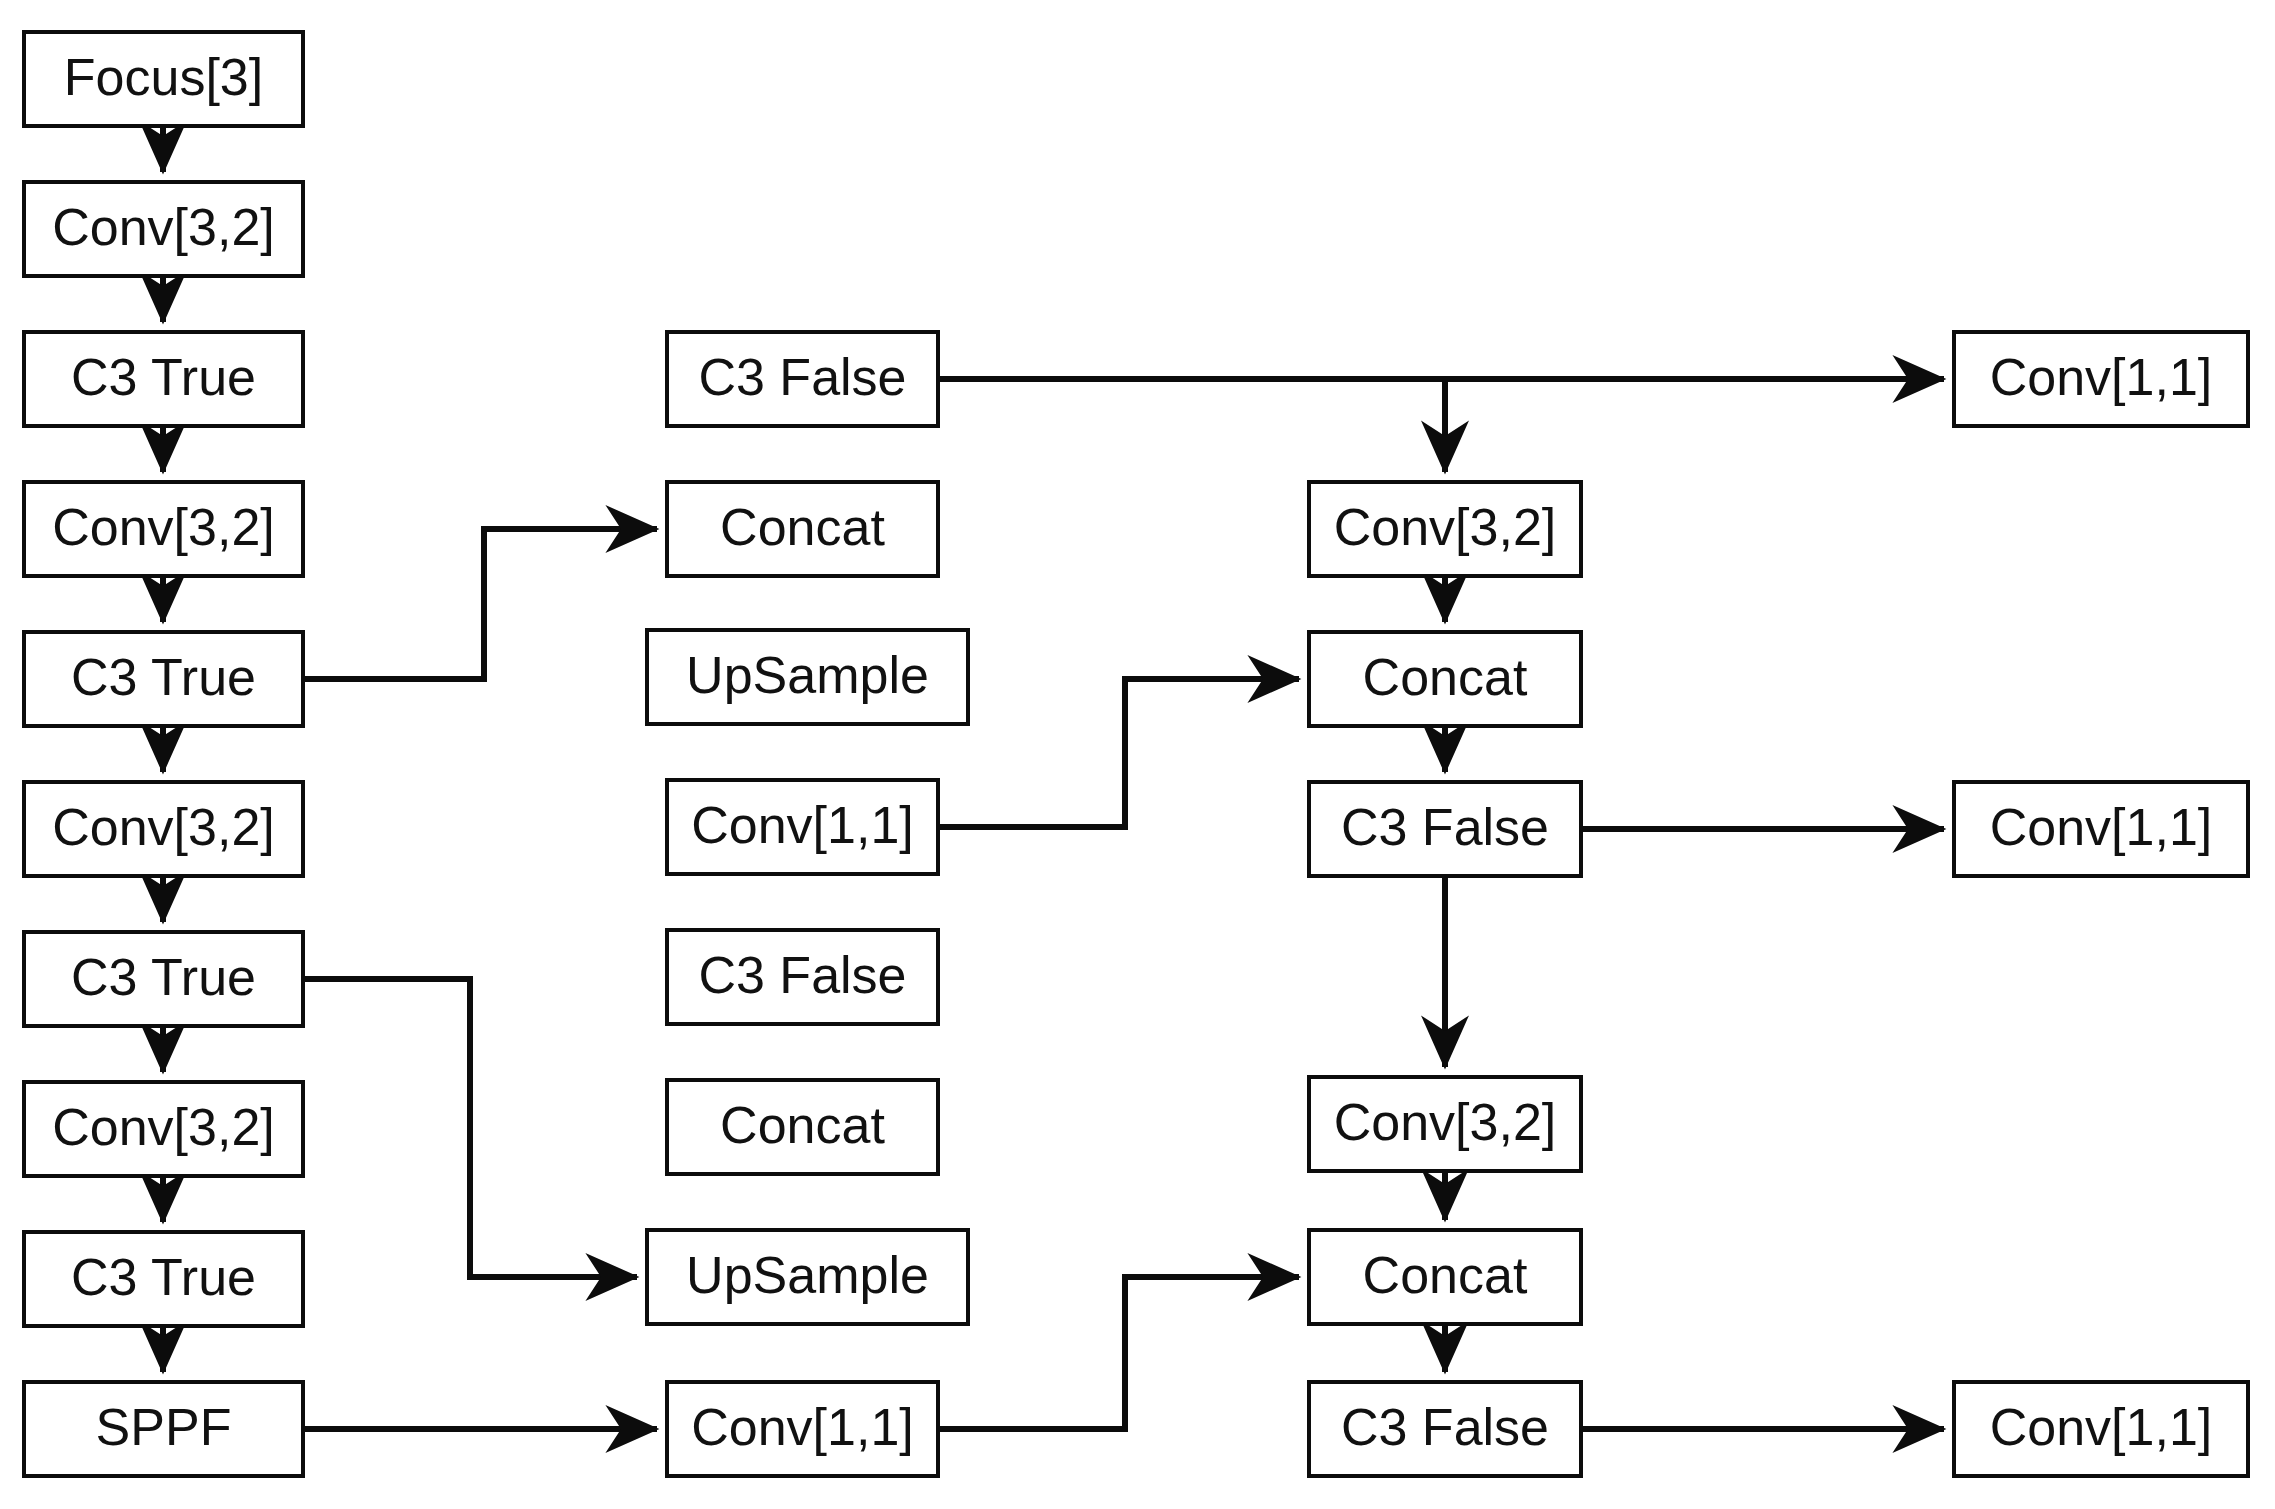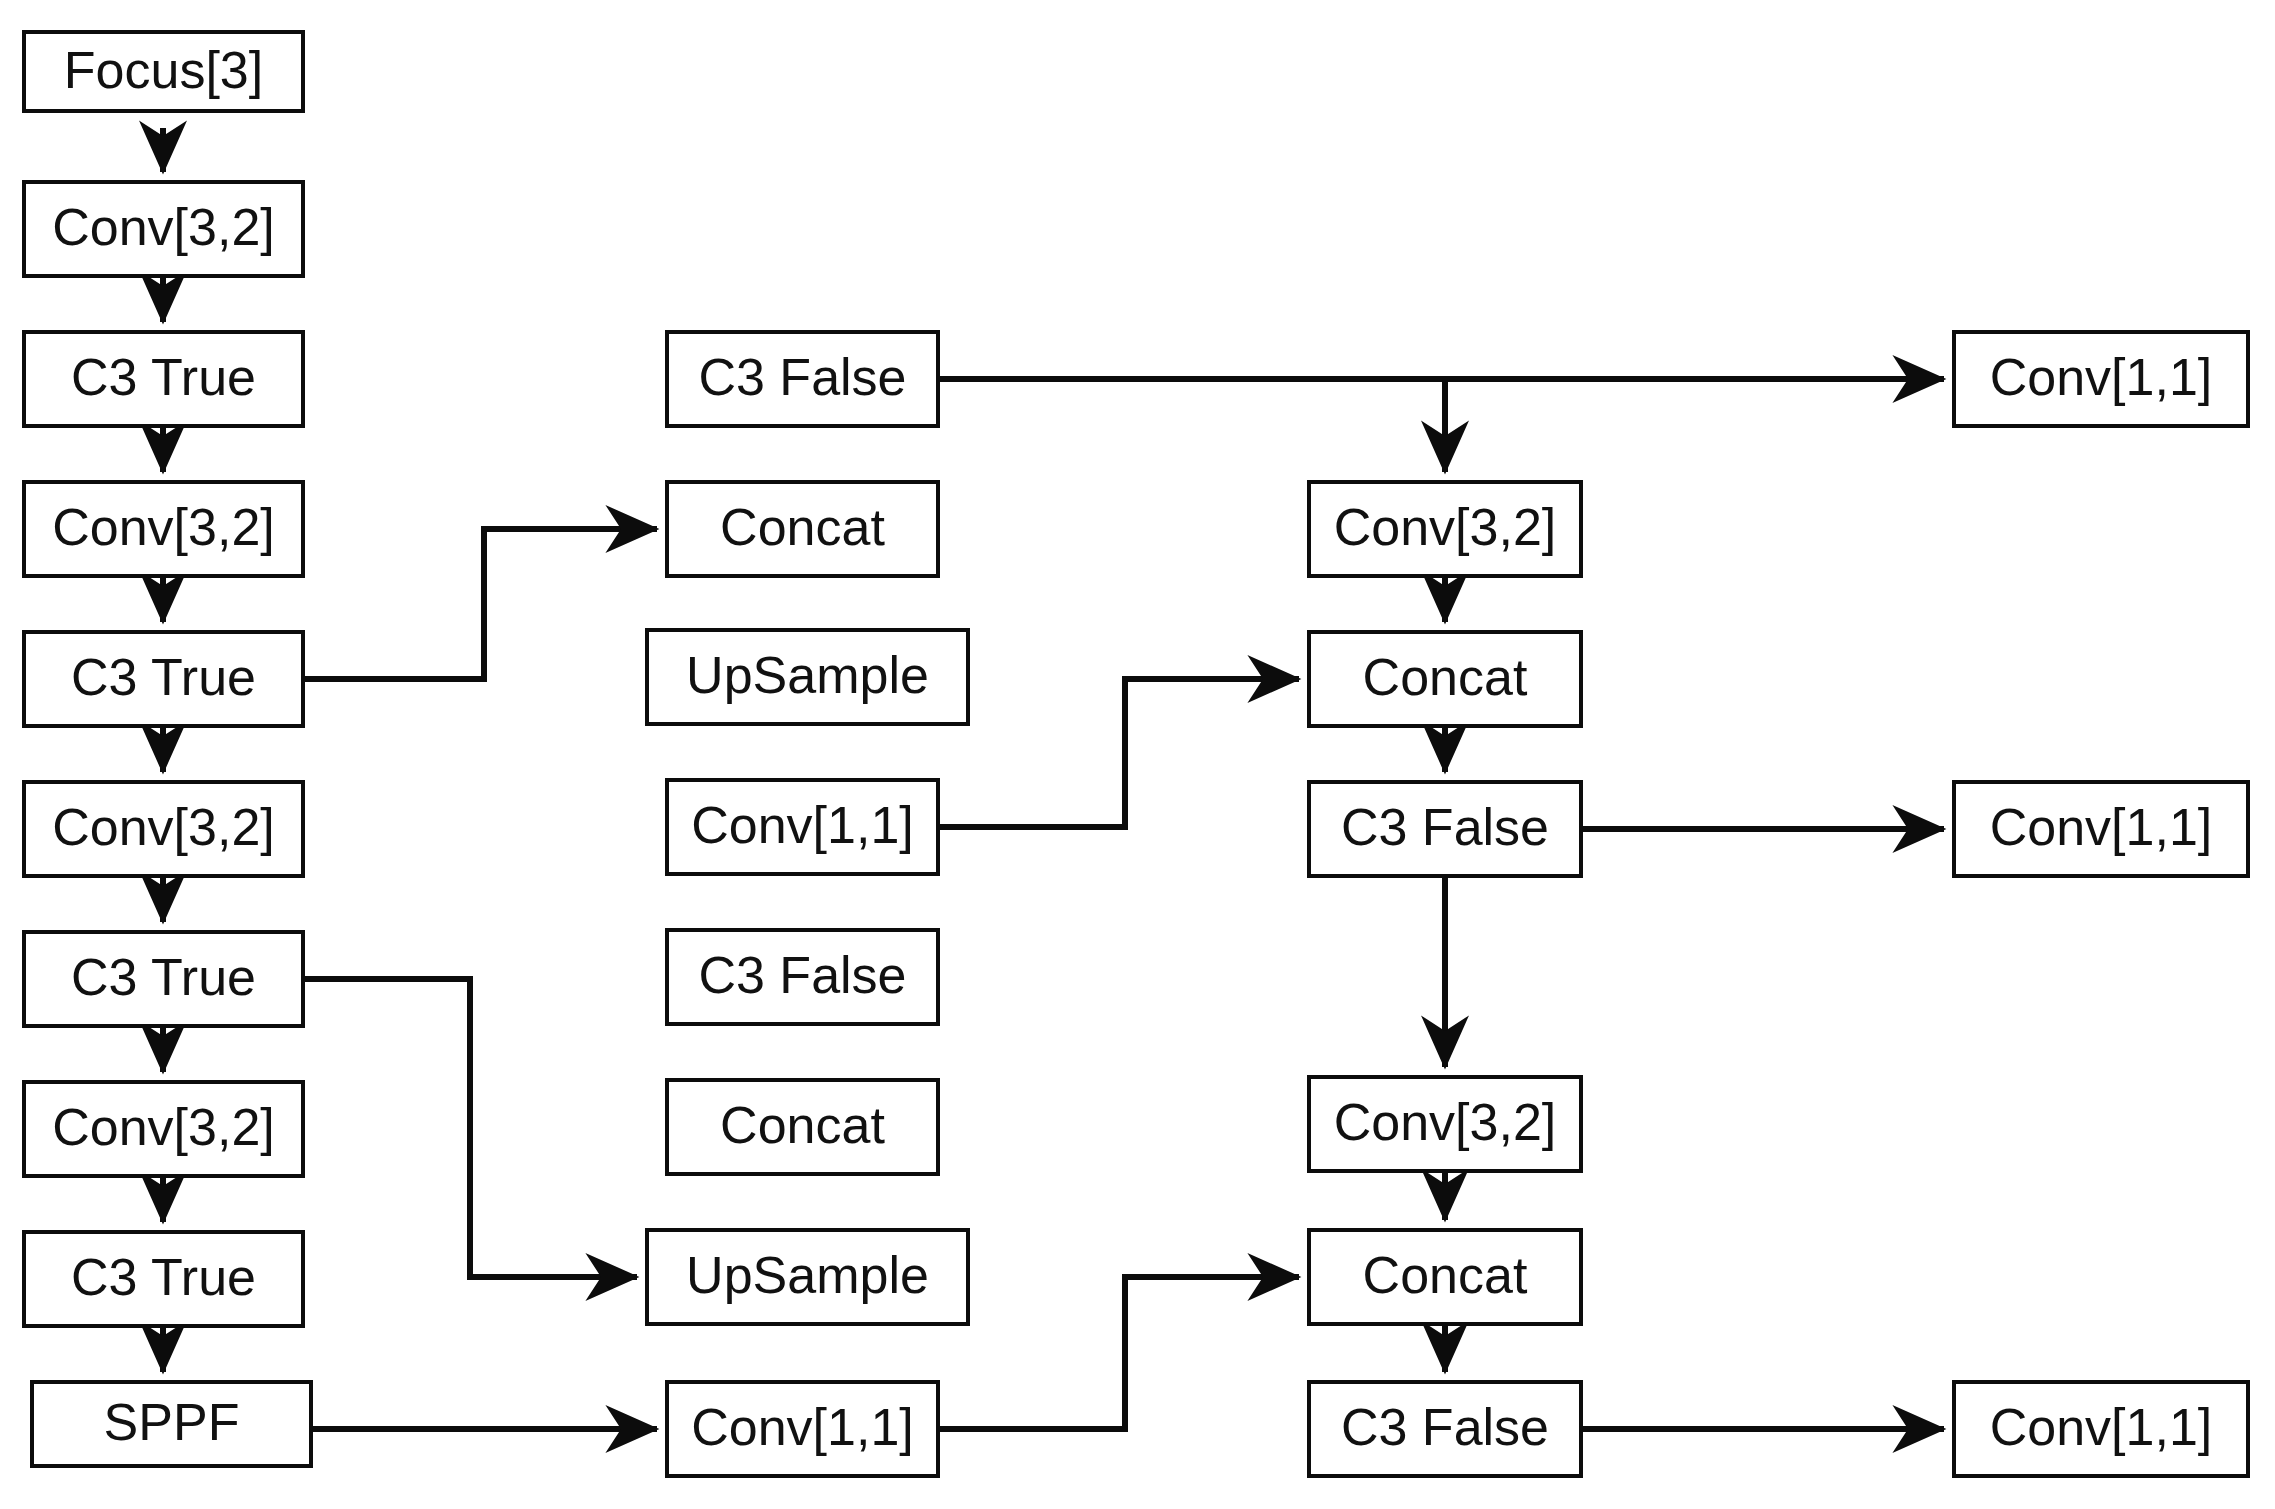--- a/index.html
+++ b/index.html
@@ -84,21 +84,21 @@
       <line x1="1445" y1="728" x2="1445" y2="772" marker-end="url(#ah)"></line>
       <line x1="1445" y1="878" x2="1445" y2="1067" marker-end="url(#ah)"></line>
       <line x1="1445" y1="1173" x2="1445" y2="1220" marker-end="url(#ah)"></line>
       <line x1="1445" y1="1326" x2="1445" y2="1372" marker-end="url(#ah)"></line>
 
       <line x1="1583" y1="829" x2="1944" y2="829" marker-end="url(#ah)"></line>
       <line x1="1583" y1="1429" x2="1944" y2="1429" marker-end="url(#ah)"></line>
     </g>
   </svg>
 
-  <div class="node" style="left:22px;top:30px;width:283px;height:83px;">
+  <div class="node" style="left:22px;top:30px;width:283px;height:98px;">
     <span class="lbl">Focus[3]</span>
   </div>
   <div class="node" style="left:22px;top:180px;width:283px;height:98px;">
     <span class="lbl">Conv[3,2]</span>
   </div>
   <div class="node" style="left:22px;top:330px;width:283px;height:98px;">
     <span class="lbl">C3 True</span>
   </div>
   <div class="node" style="left:22px;top:480px;width:283px;height:98px;">
     <span class="lbl">Conv[3,2]</span>
@@ -111,21 +111,21 @@
   </div>
   <div class="node" style="left:22px;top:930px;width:283px;height:98px;">
     <span class="lbl">C3 True</span>
   </div>
   <div class="node" style="left:22px;top:1080px;width:283px;height:98px;">
     <span class="lbl">Conv[3,2]</span>
   </div>
   <div class="node" style="left:22px;top:1230px;width:283px;height:98px;">
     <span class="lbl">C3 True</span>
   </div>
-  <div class="node" style="left:30px;top:1380px;width:283px;height:88px;">
+  <div class="node" style="left:22px;top:1380px;width:283px;height:98px;">
     <span class="lbl">SPPF</span>
   </div>
 
   <div class="node" style="left:665px;top:330px;width:275px;height:98px;">
     <span class="lbl">C3 False</span>
   </div>
   <div class="node" style="left:665px;top:480px;width:275px;height:98px;">
     <span class="lbl">Concat</span>
   </div>
   <div class="node" style="left:645px;top:628px;width:325px;height:98px;">

